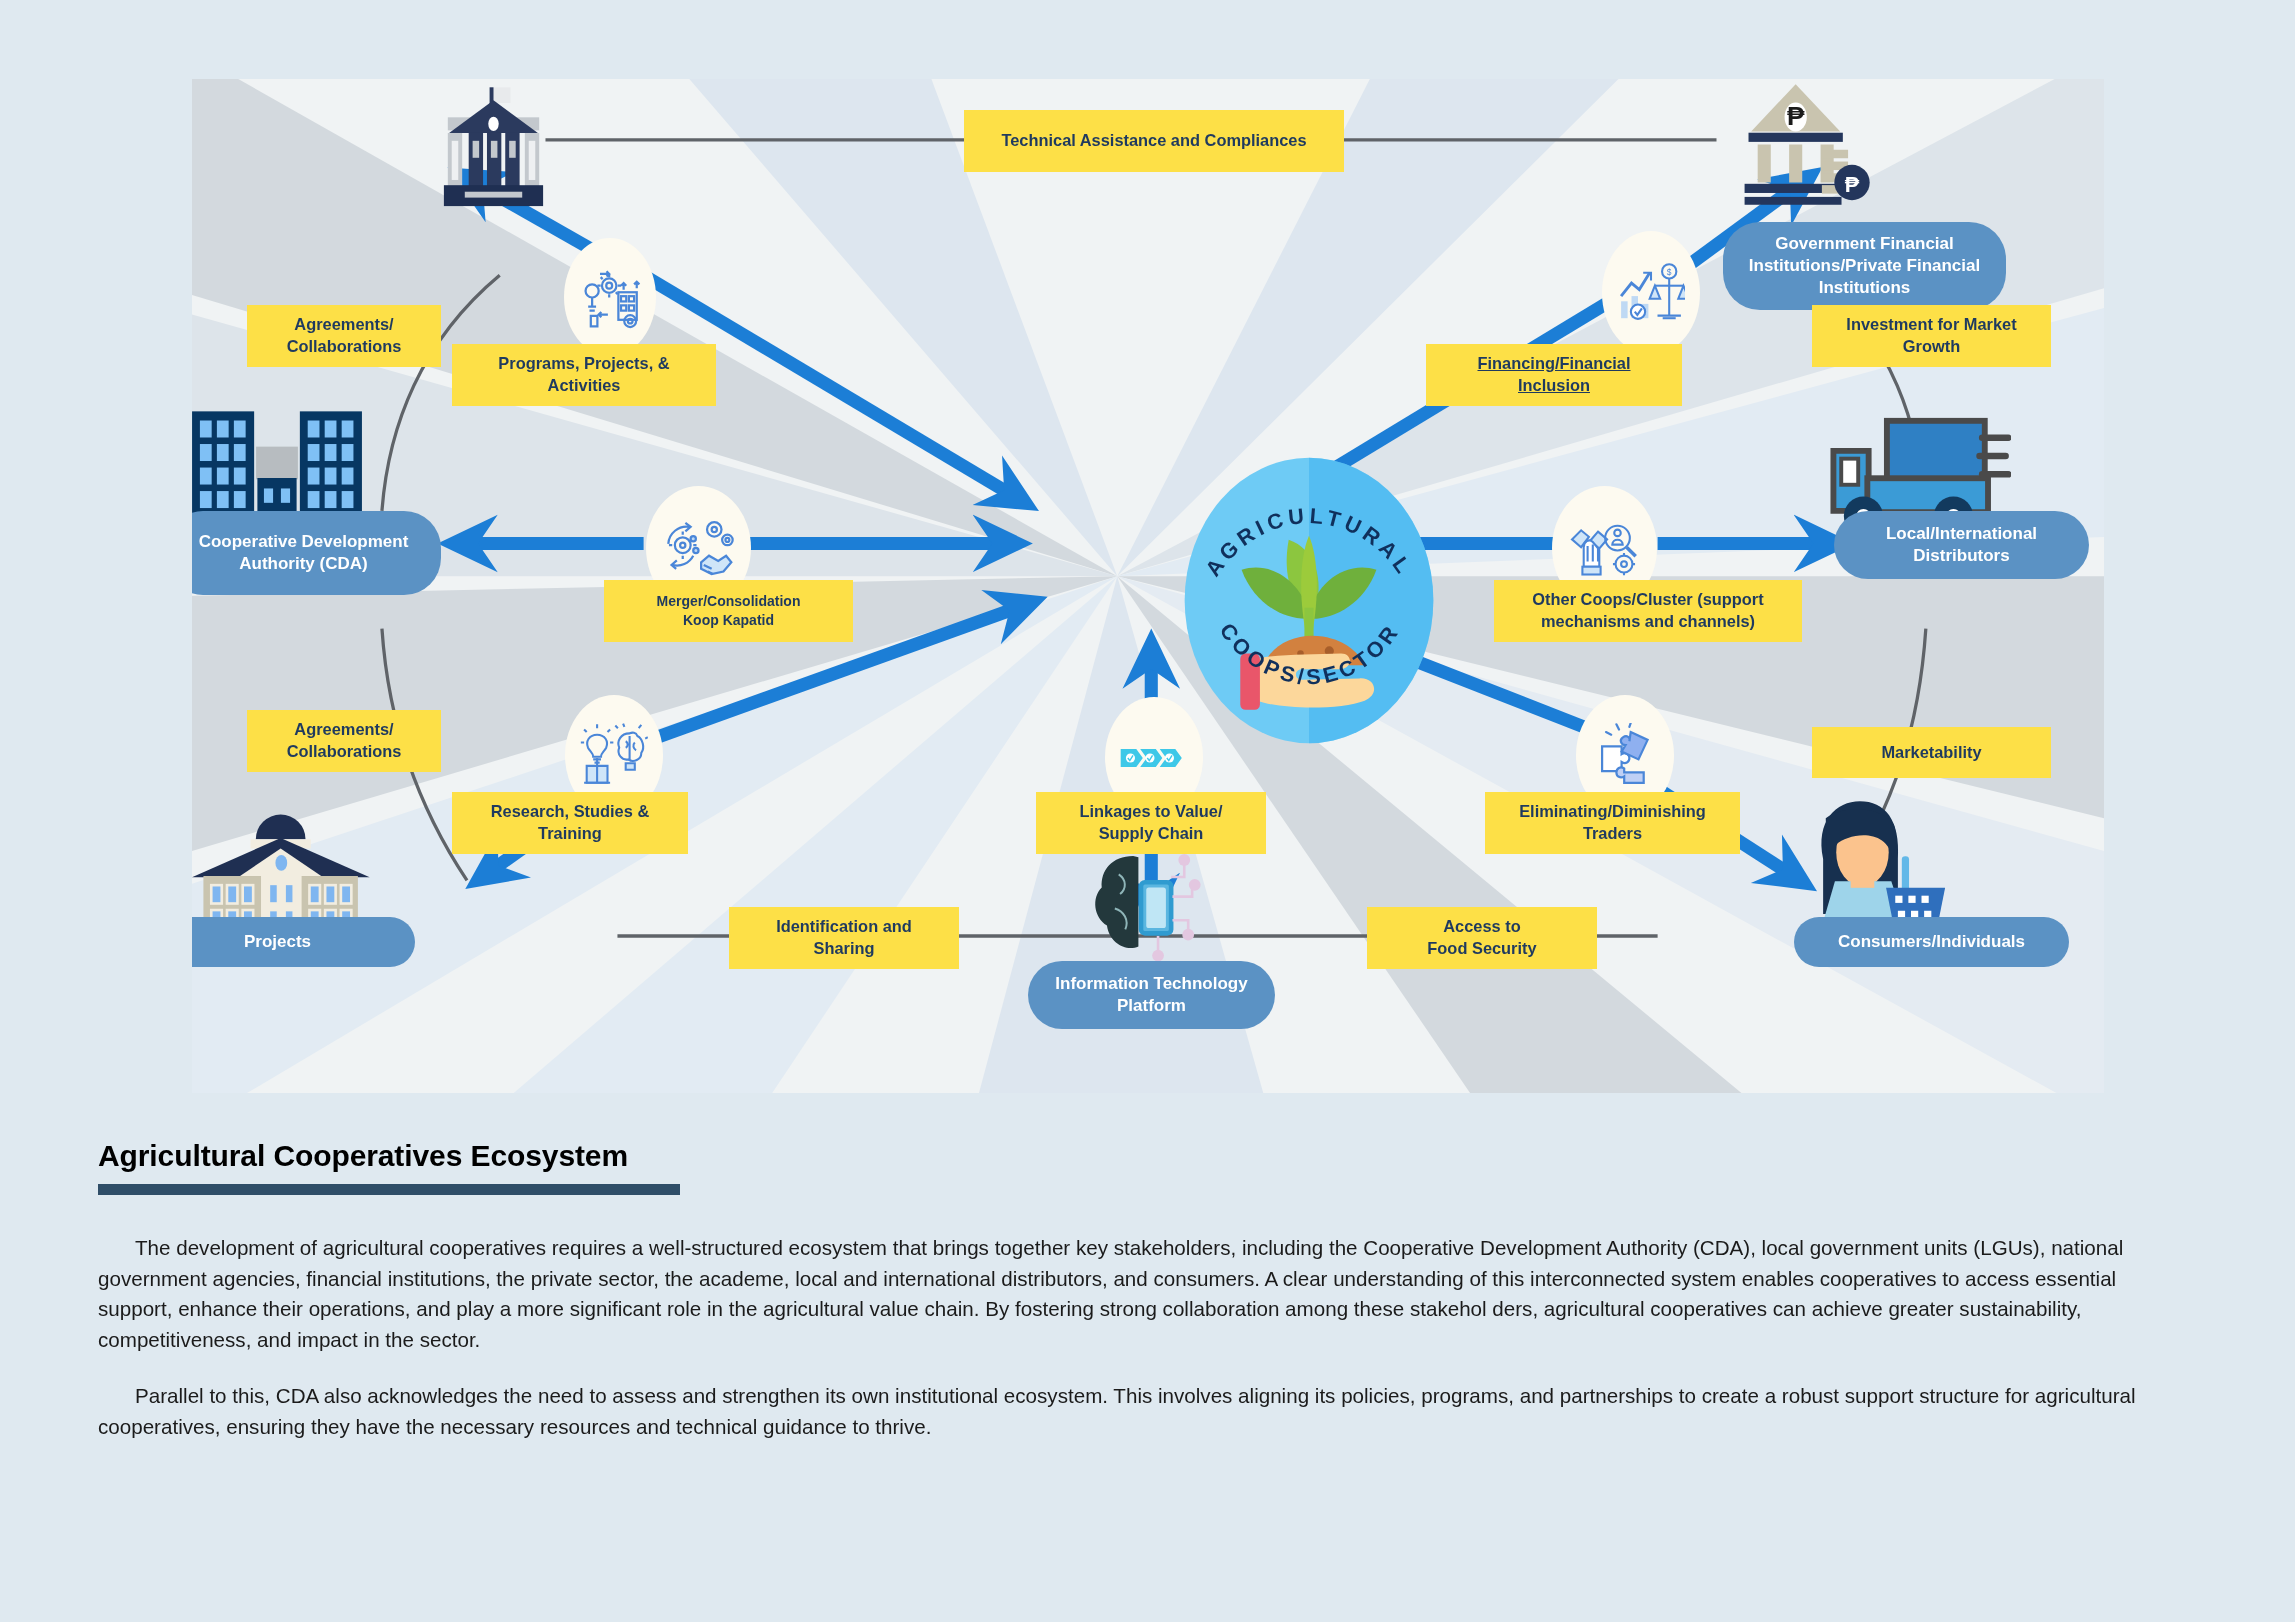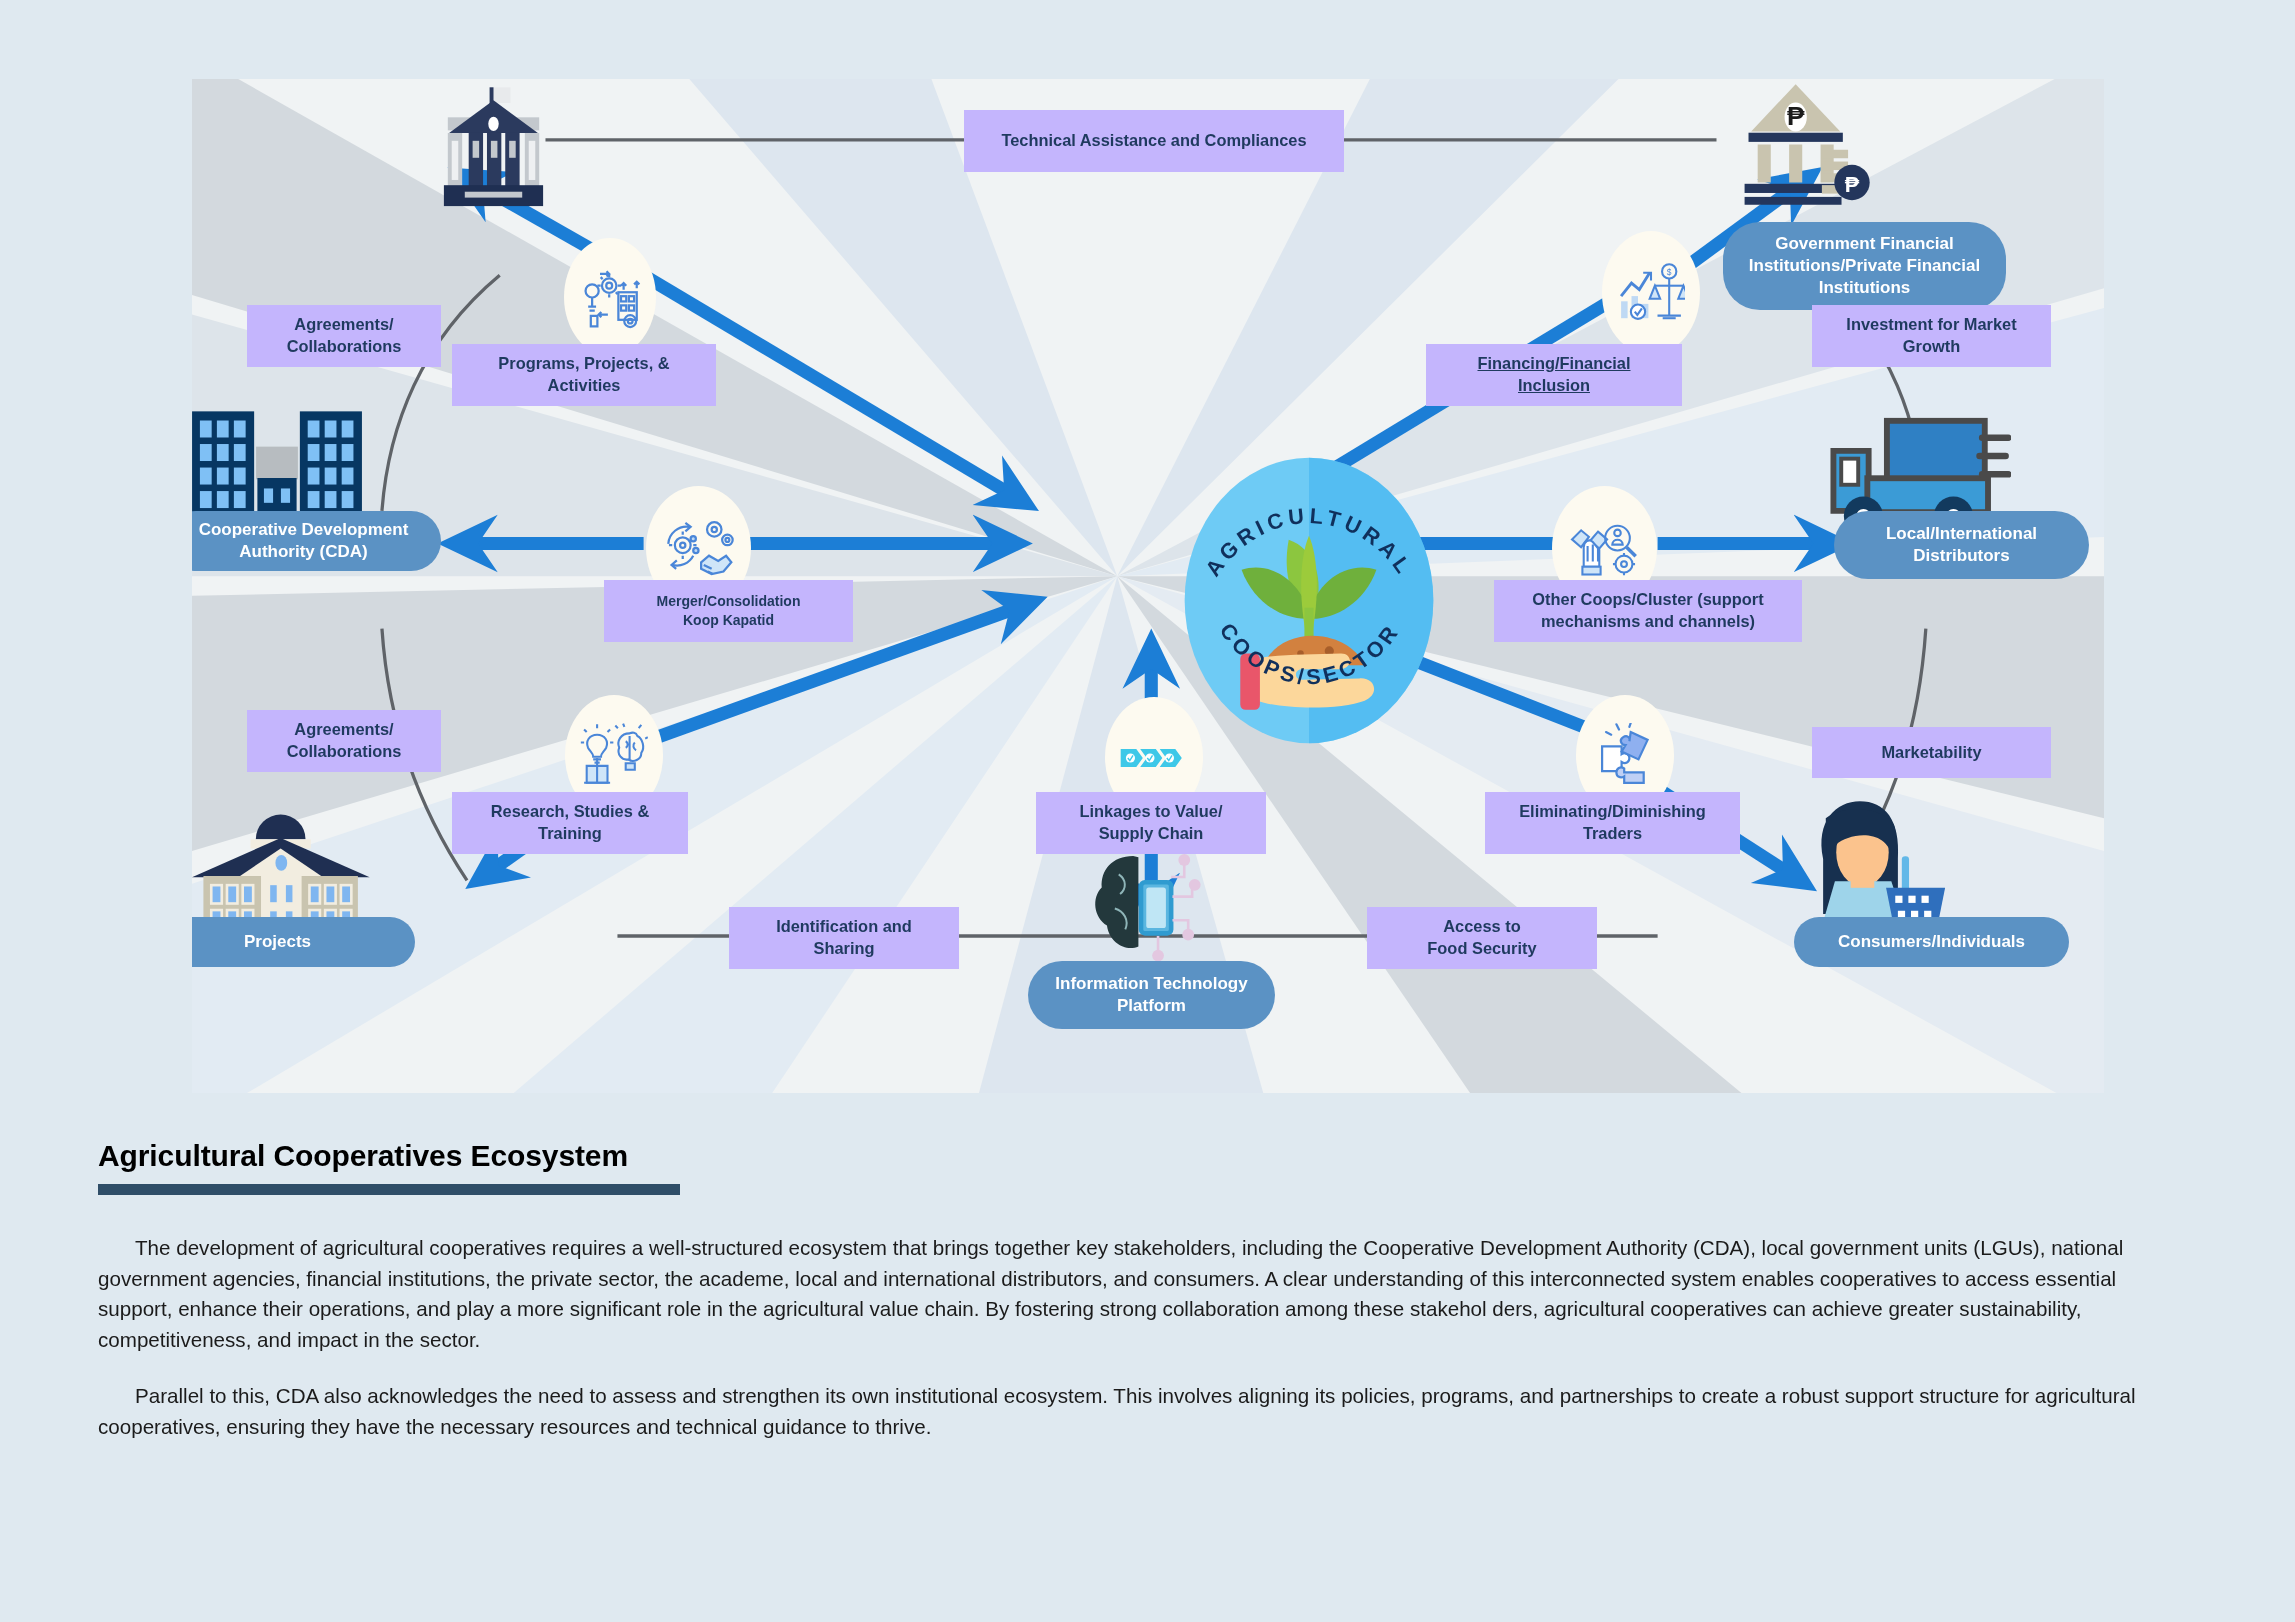--- a/index.html
+++ b/index.html
@@ -26,21 +26,21 @@
     display:flex;align-items:center;justify-content:center;
     text-align:center;
     line-height:1.30;
     box-sizing:border-box;
     padding:6.5px 11.8px;
     z-index:6;
   }
   
   .label{
     position:absolute;
-    background:#c4b5fd;
+    background:#fde047;
     color:#1f3a5f;
     font-weight:bold;
     display:flex;align-items:center;justify-content:center;
     text-align:center;
     line-height:1.34;
     box-sizing:border-box;
     padding:3.9px 6.5px;
     z-index:7;
   }
   
@@ -490,21 +490,21 @@
     </svg>
   </div>
 
 
   <div class="node" style="left:1531px;top:103px;width:283px;height:88px;font-size:17px;margin-top:40px;">
     <span style="white-space:pre-line">Government Financial
 Institutions/Private Financial
 Institutions</span>
   </div>
 
-  <div class="node" style="left:-26px;top:432px;width:275px;height:60px;font-size:17px;">
+  <div class="node" style="left:-26px;top:432px;width:275px;height:84px;font-size:17px;">
     <span style="white-space:pre-line">Cooperative Development
 Authority (CDA)</span>
   </div>
 
   <div class="node" style="left:1642px;top:432px;width:255px;height:68px;font-size:17px;">
     <span style="white-space:pre-line">Local/International
 Distributors</span>
   </div>
 
   <div class="node" style="left:-52px;top:838px;width:275px;height:50px;font-size:17px;">

